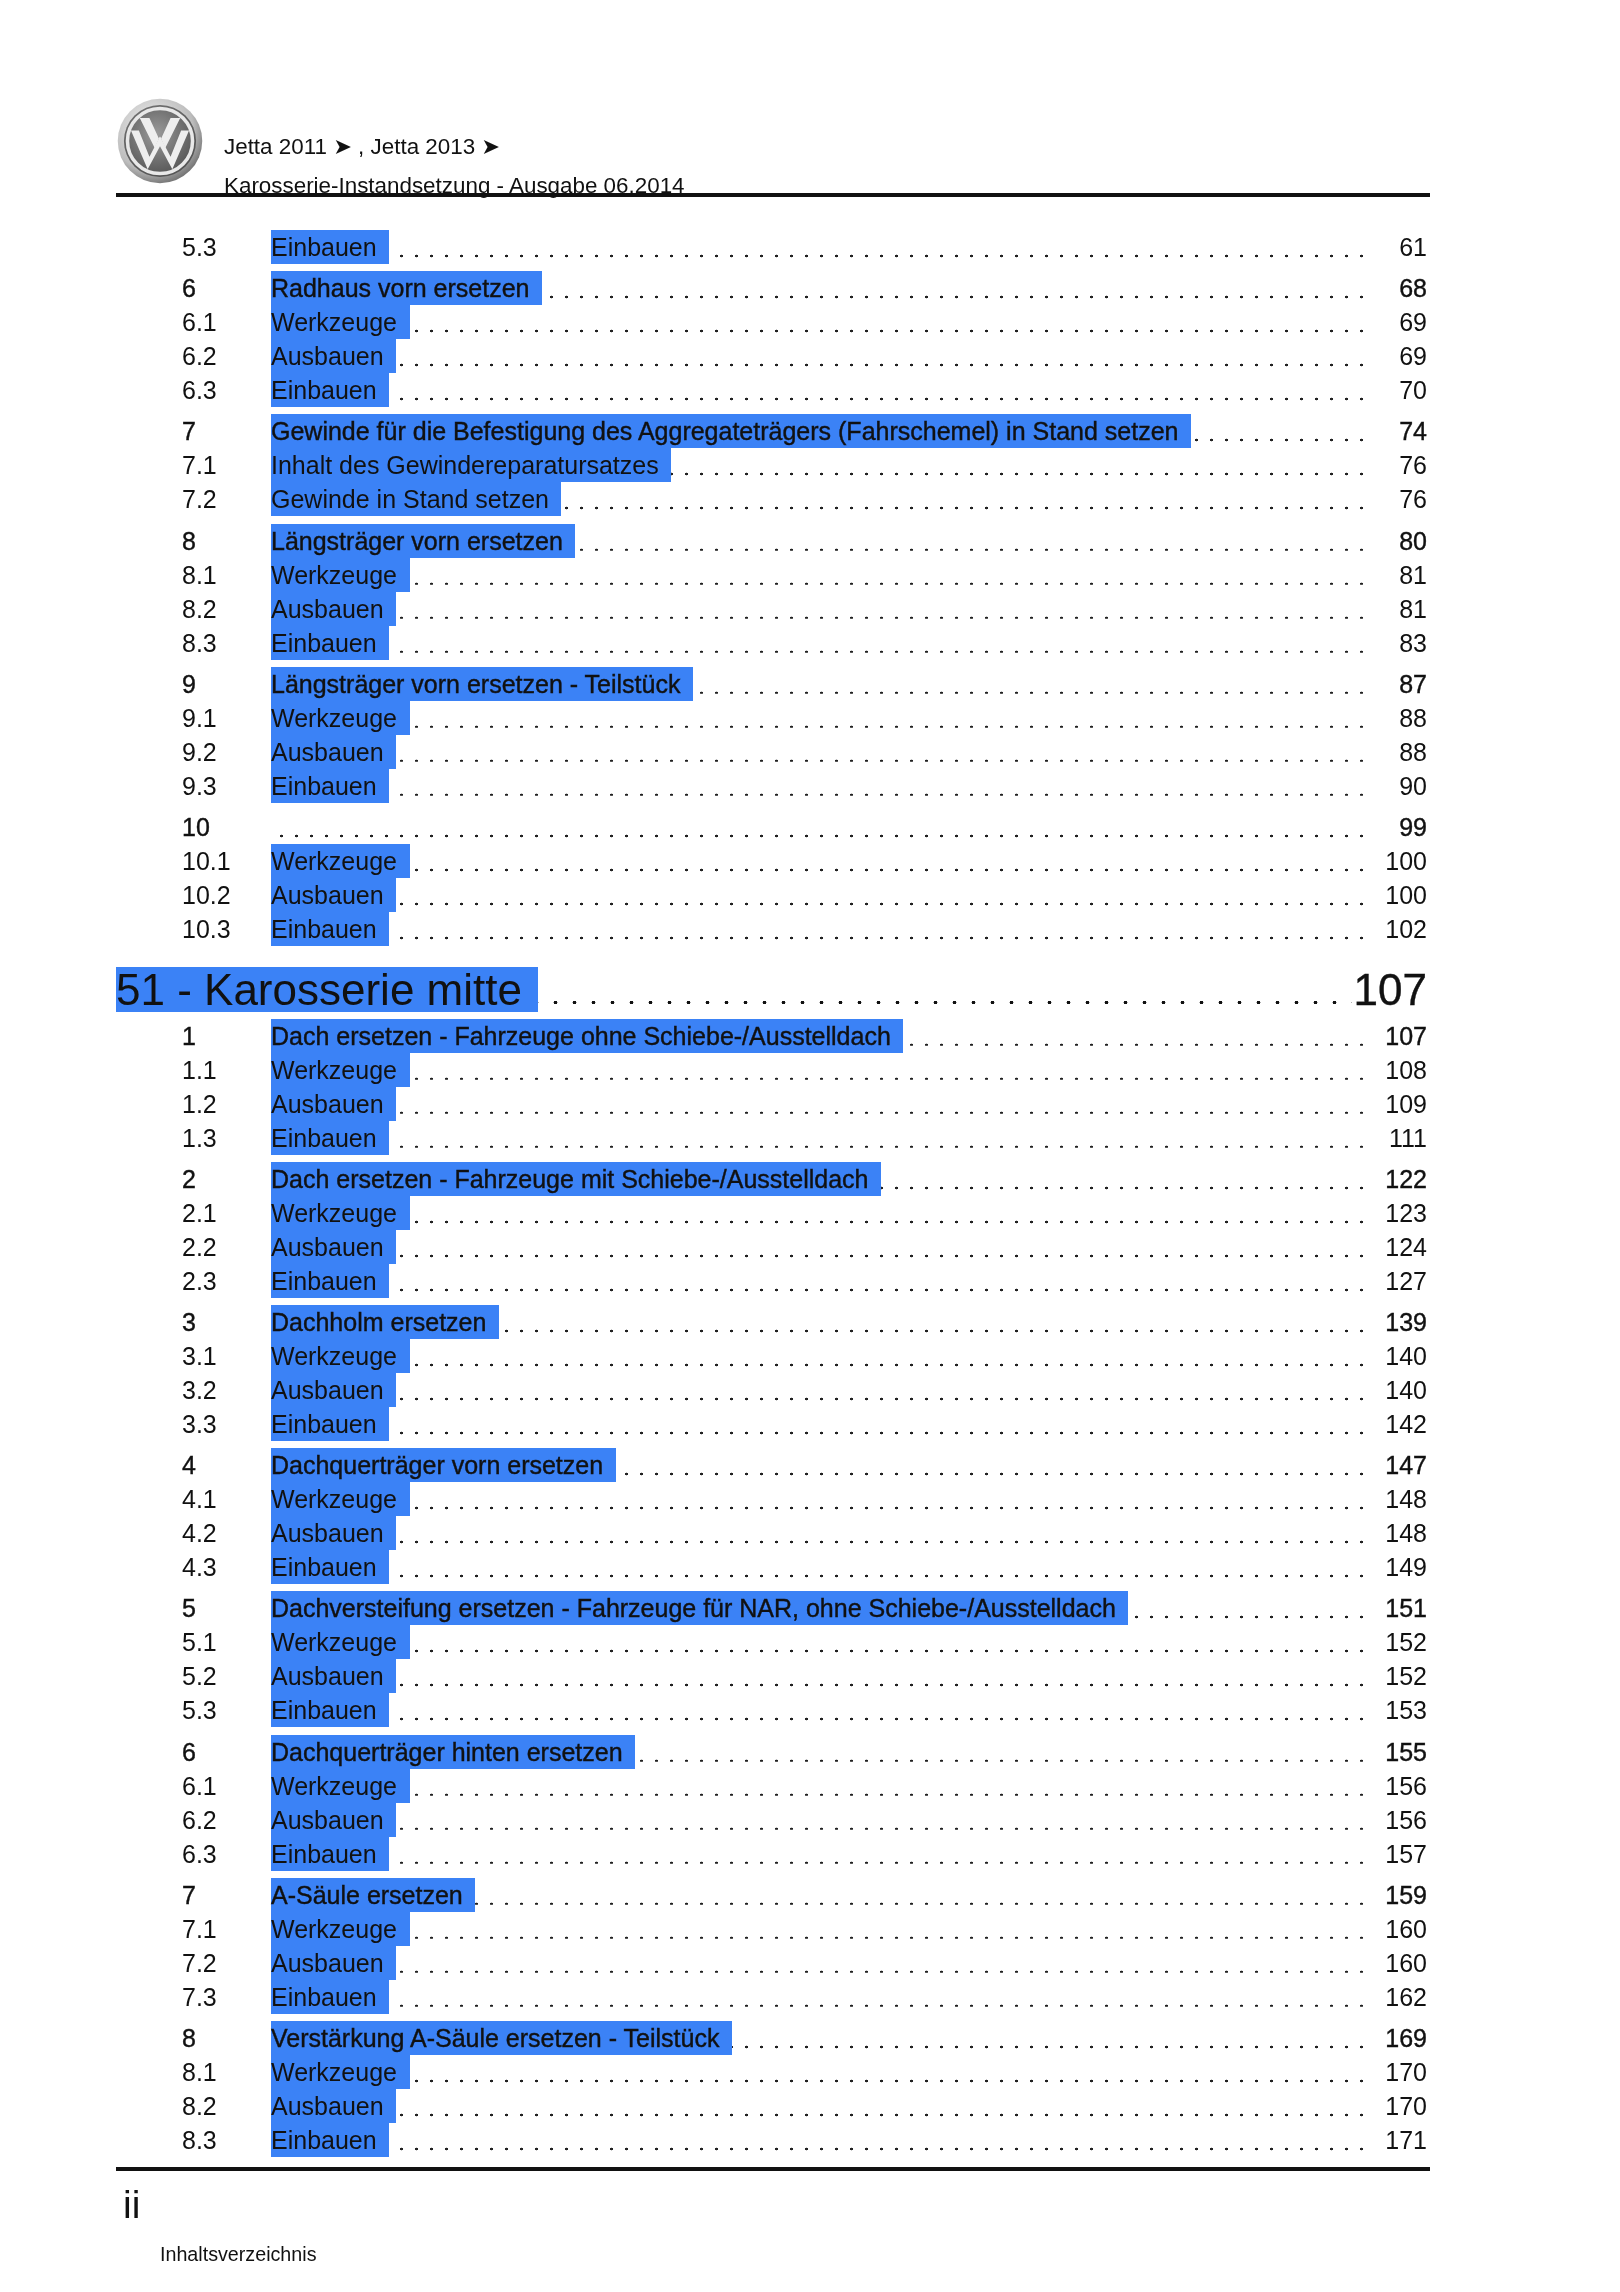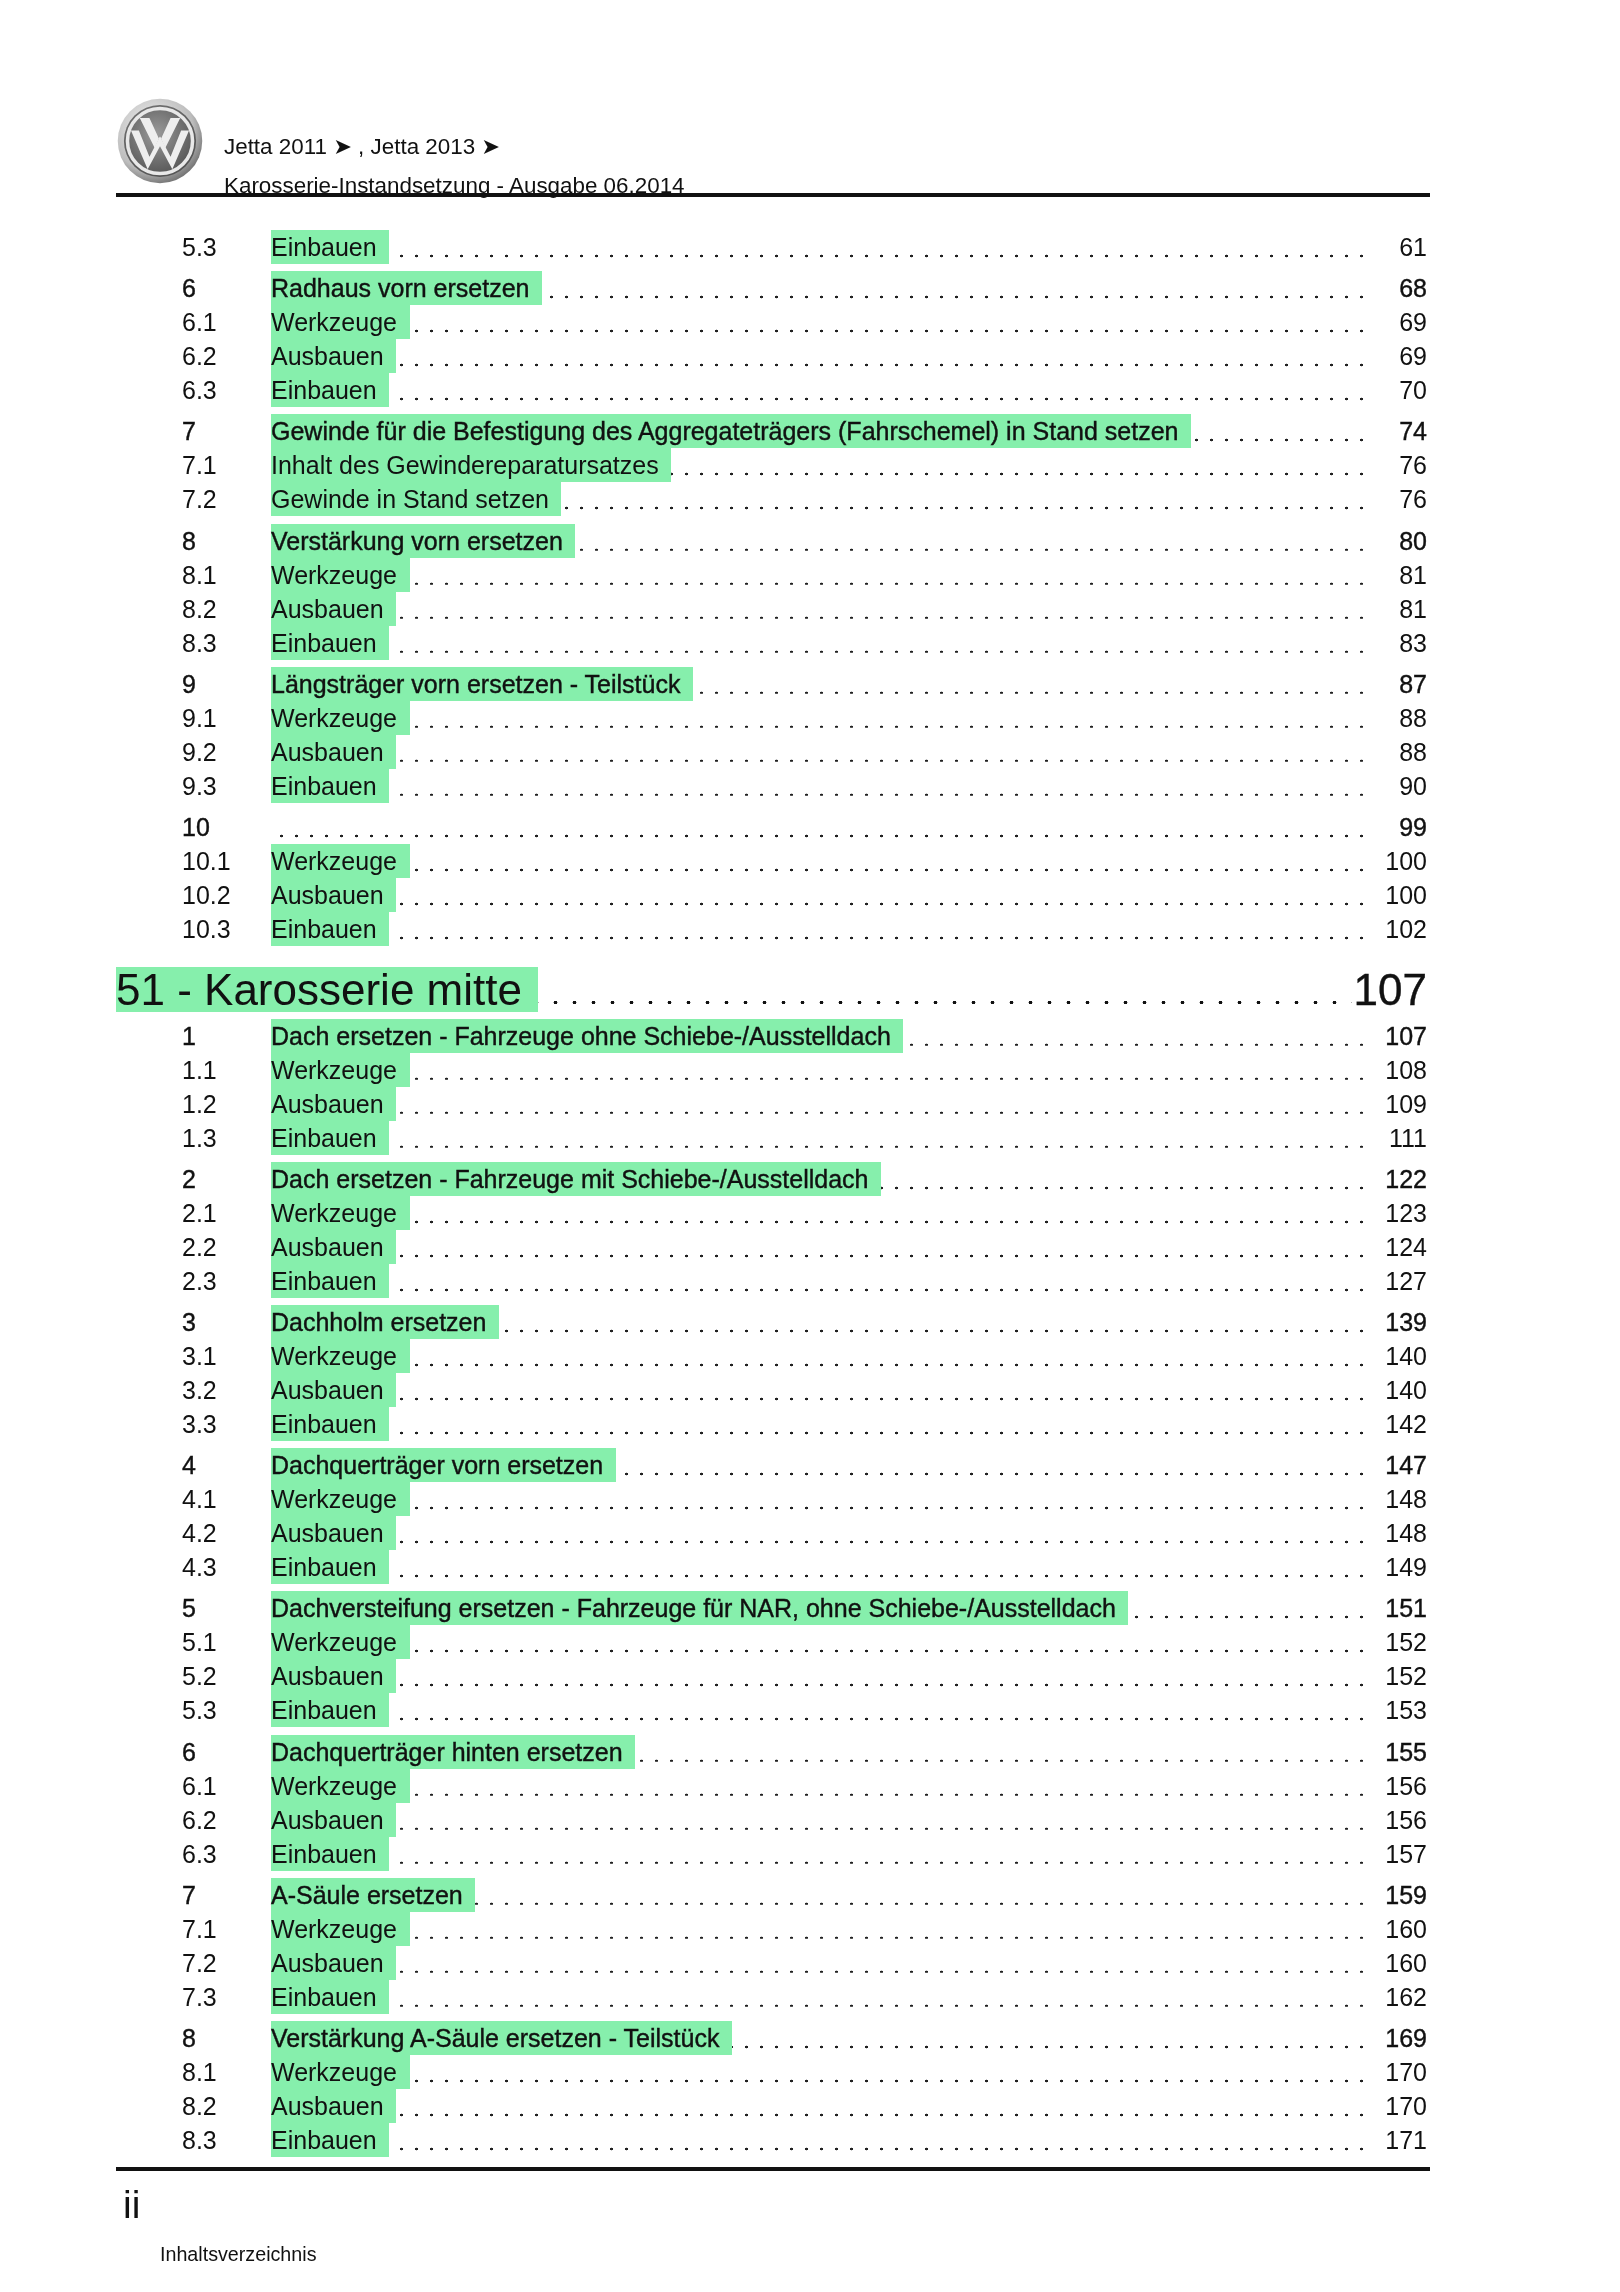--- a/index.html
+++ b/index.html
@@ -20,21 +20,21 @@
   .rule-bottom { position: absolute; left: 116px; top: 2167px; width: 1314px; height: 3.6px; background: #111; }
 
   .toc { position: absolute; left: 0; top: 230px; width: 1620px; }
   .row {
     position: relative; height: 34px; display: flex; align-items: baseline;
     font-size: 25px; line-height: 34px; text-decoration: underline;
   }
   .row.chapter { margin-top: 7.2px; }
   .row.chapter .title, .row.chapter .page, .row.chapter .num { -webkit-text-stroke: 0.4px #111; }
   .row .num { position: absolute; left: 182px; top: 0; }
-  .row .title { position: absolute; left: 271px; top: 0; white-space: nowrap; background: #86efac; padding-right: 12.5px; z-index: 2; }
+  .row .title { position: absolute; left: 271px; top: 0; white-space: nowrap; background: #3b82f6; padding-right: 12.5px; z-index: 2; }
   .row .leader {
     position: absolute; left: 271px; right: 251px; top: 24px; height: 3.6px;
     background-image: radial-gradient(circle, #222 1.2px, transparent 1.4px);
     background-size: 15px 3.6px; background-repeat: repeat-x; background-position: right center;
     z-index: 1;
   }
   .row .page { position: absolute; right: 193px; top: 0; background: #fff; padding-left: 10.7px; z-index: 2; text-align: center; }
 
   .row.part { height: 45px; margin-top: 20.6px; margin-bottom: 3px; font-size: 44px; line-height: 45px; }
   .row.part .title { left: 116px; padding-right: 16px; }
@@ -123,21 +123,21 @@
       </div>
       <div class="row section">
         <span class="num">7.2</span>
         <span class="leader"></span>
         <span class="title">Gewinde in Stand setzen</span>
         <span class="page">76</span>
       </div>
       <div class="row chapter">
         <span class="num">8</span>
         <span class="leader"></span>
-        <span class="title">Verstärkung vorn ersetzen</span>
+        <span class="title">Längsträger vorn ersetzen</span>
         <span class="page">80</span>
       </div>
       <div class="row section">
         <span class="num">8.1</span>
         <span class="leader"></span>
         <span class="title">Werkzeuge</span>
         <span class="page">81</span>
       </div>
       <div class="row section">
         <span class="num">8.2</span>

